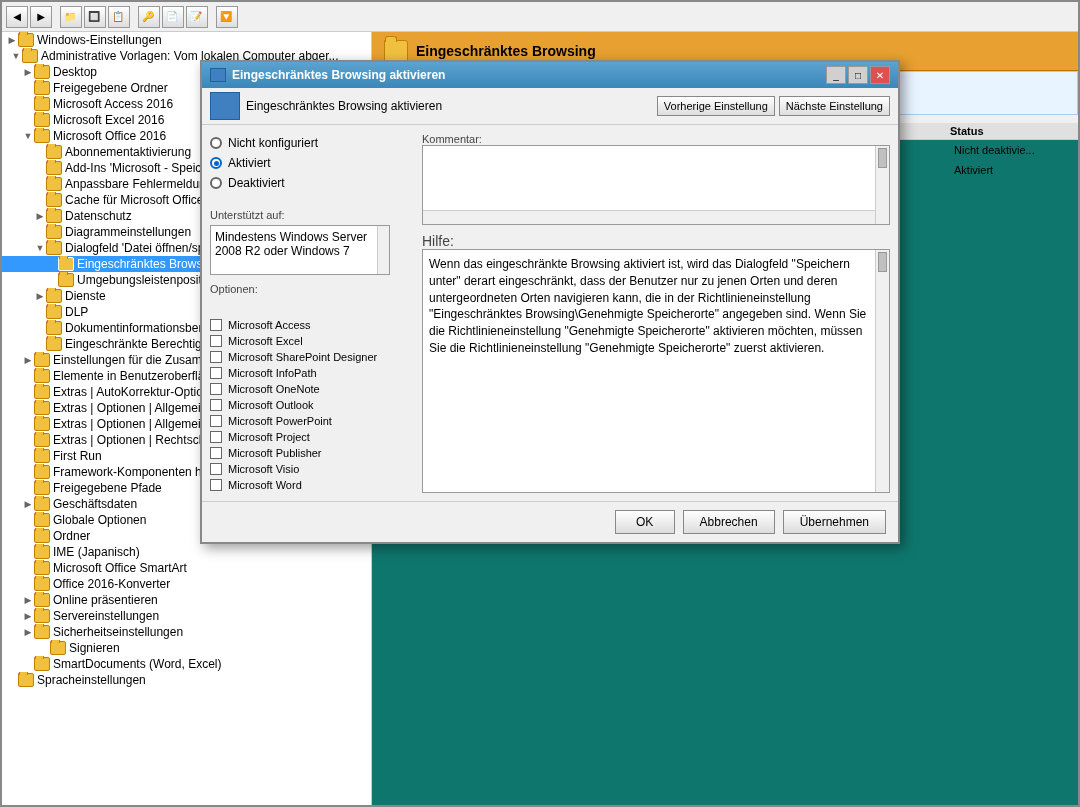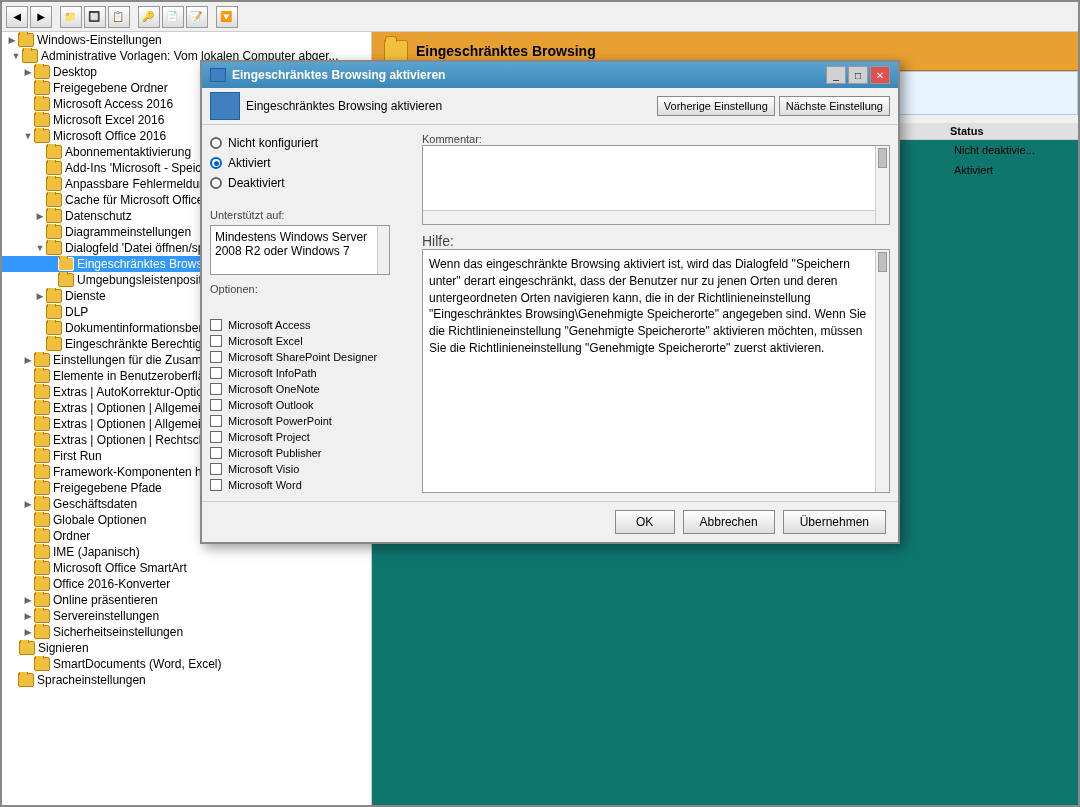--- a/index.html
+++ b/index.html
@@ -678,21 +678,21 @@
       <div class="tree-item" style="padding-left:20px">
         <span class="tree-arrow">▶</span>
         <span class="folder-icon"></span>
         <span class="tree-label">Servereinstellungen</span>
       </div>
       <div class="tree-item" style="padding-left:20px">
         <span class="tree-arrow">▶</span>
         <span class="folder-icon"></span>
         <span class="tree-label">Sicherheitseinstellungen</span>
       </div>
-      <div class="tree-item" style="padding-left:5px">
+      <div class="tree-item" style="padding-left:36px">
         <span class="tree-arrow" style="color:transparent">▶</span>
         <span class="folder-icon"></span>
         <span class="tree-label">Signieren</span>
       </div>
       <div class="tree-item" style="padding-left:20px">
         <span class="tree-arrow" style="color:transparent">▶</span>
         <span class="folder-icon"></span>
         <span class="tree-label">SmartDocuments (Word, Excel)</span>
       </div>
       <div class="tree-item" style="padding-left:4px">

